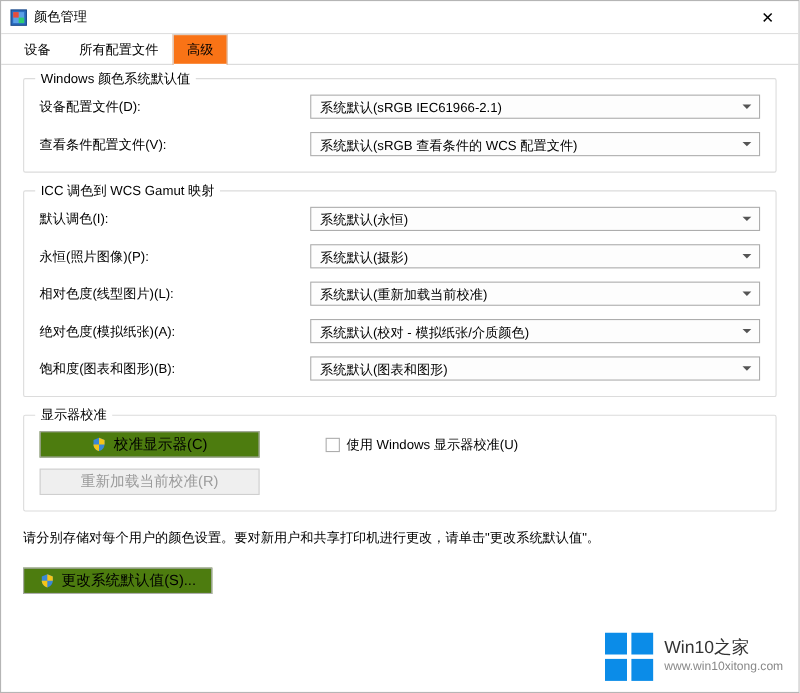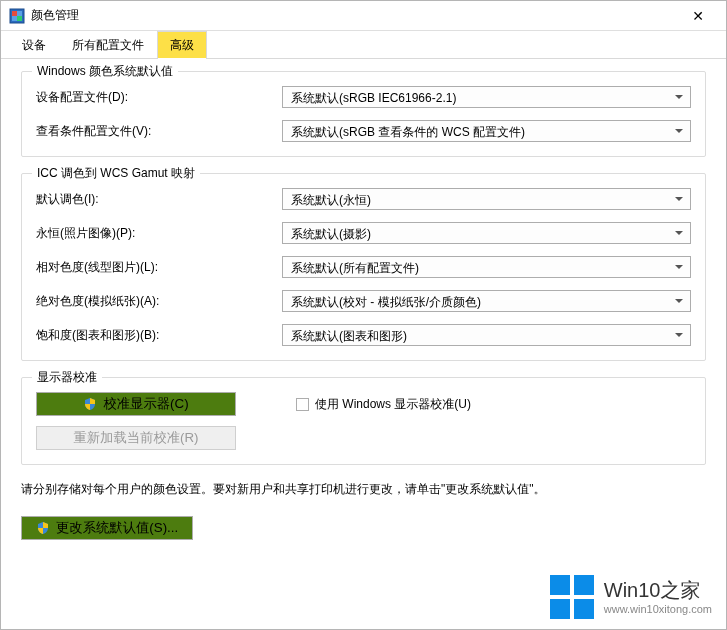--- a/index.html
+++ b/index.html
@@ -53,21 +53,21 @@
     border: 1px solid transparent;
     border-bottom: none;
     cursor: pointer;
     color: #000;
     position: relative;
     z-index: 1;
     margin-top: 36px;
   }
   .tab.active {
     border-color: #d9d9d9;
-    background: #fde047;
+    background: #f97316;
     z-index: 2;
   }
   .tab.active::after {
     content: "";
     position: absolute;
     left: 0; right: 0; bottom: -1px;
     height: 2px; background: #fff;
   }
   
   .content {
@@ -172,21 +172,21 @@
     position: absolute;
     right: 14px;
     bottom: 10px;
     display: flex;
     align-items: center;
     gap: 10px;
     color: #666;
   }
   .watermark .winlogo { width: 44px; height: 44px; }
   .watermark .wm-text { display: flex; flex-direction: column; line-height: 1.25; }
-  .watermark .wm-main { font-size: 20px; color: #333; }
+  .watermark .wm-main { font-size: 16px; color: #333; }
   .watermark .wm-sub { font-size: 11px; color: #888; }
   .page { position: relative; width: 727px; height: 630px; border: 1px solid #b5b5b5; }
 </style>
 </head>
 <body>
 
 <div class="page">
 
   <div class="titlebar">
     <span class="icon">
@@ -241,21 +241,21 @@
       <div class="row">
         <div class="label">永恒(照片图像)(P):</div>
         <div class="select">
           <span>系统默认(摄影)</span>
         </div>
       </div>
 
       <div class="row">
         <div class="label">相对色度(线型图片)(L):</div>
         <div class="select">
-          <span>系统默认(所有配置文件)</span>
+          <span>系统默认(重新加载当前校准)</span>
         </div>
       </div>
 
       <div class="row">
         <div class="label">绝对色度(模拟纸张)(A):</div>
         <div class="select">
           <span>系统默认(校对 - 模拟纸张/介质颜色)</span>
         </div>
       </div>
 

